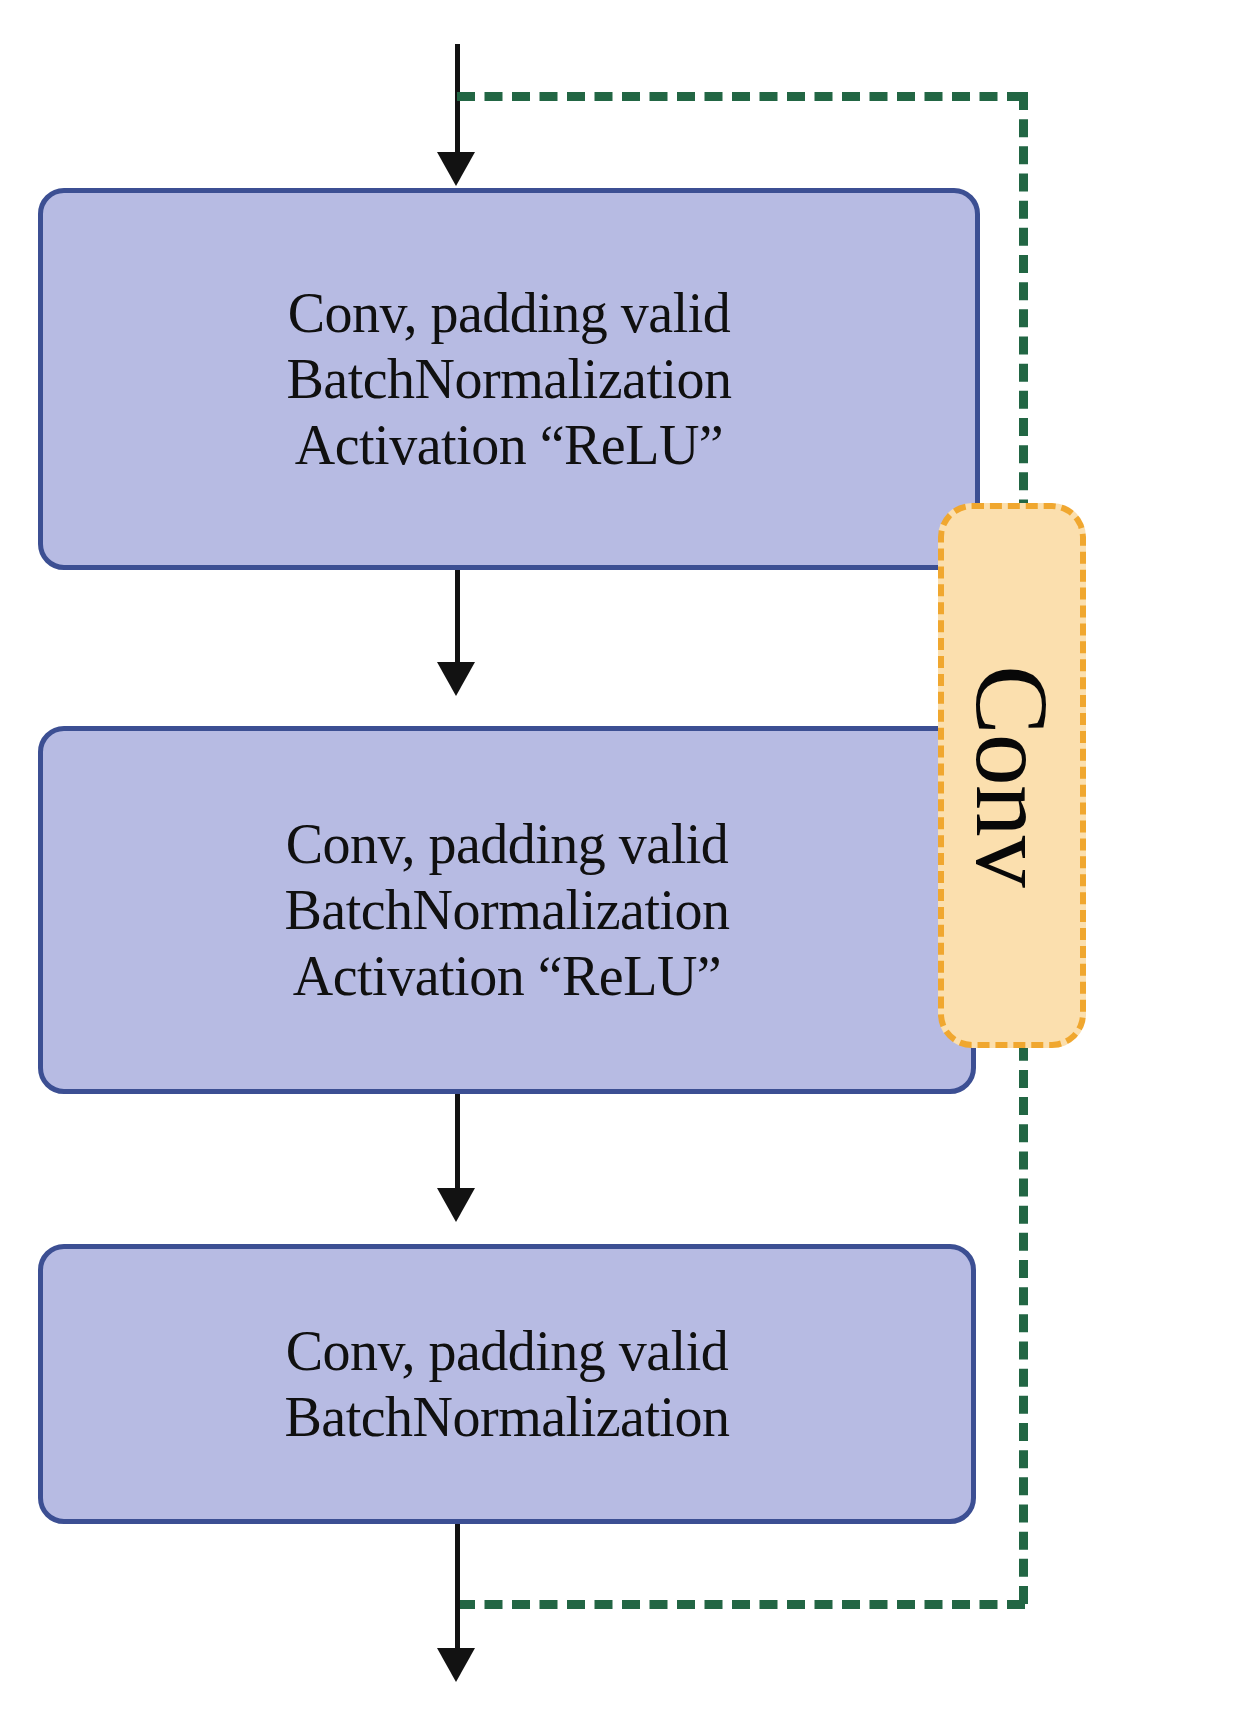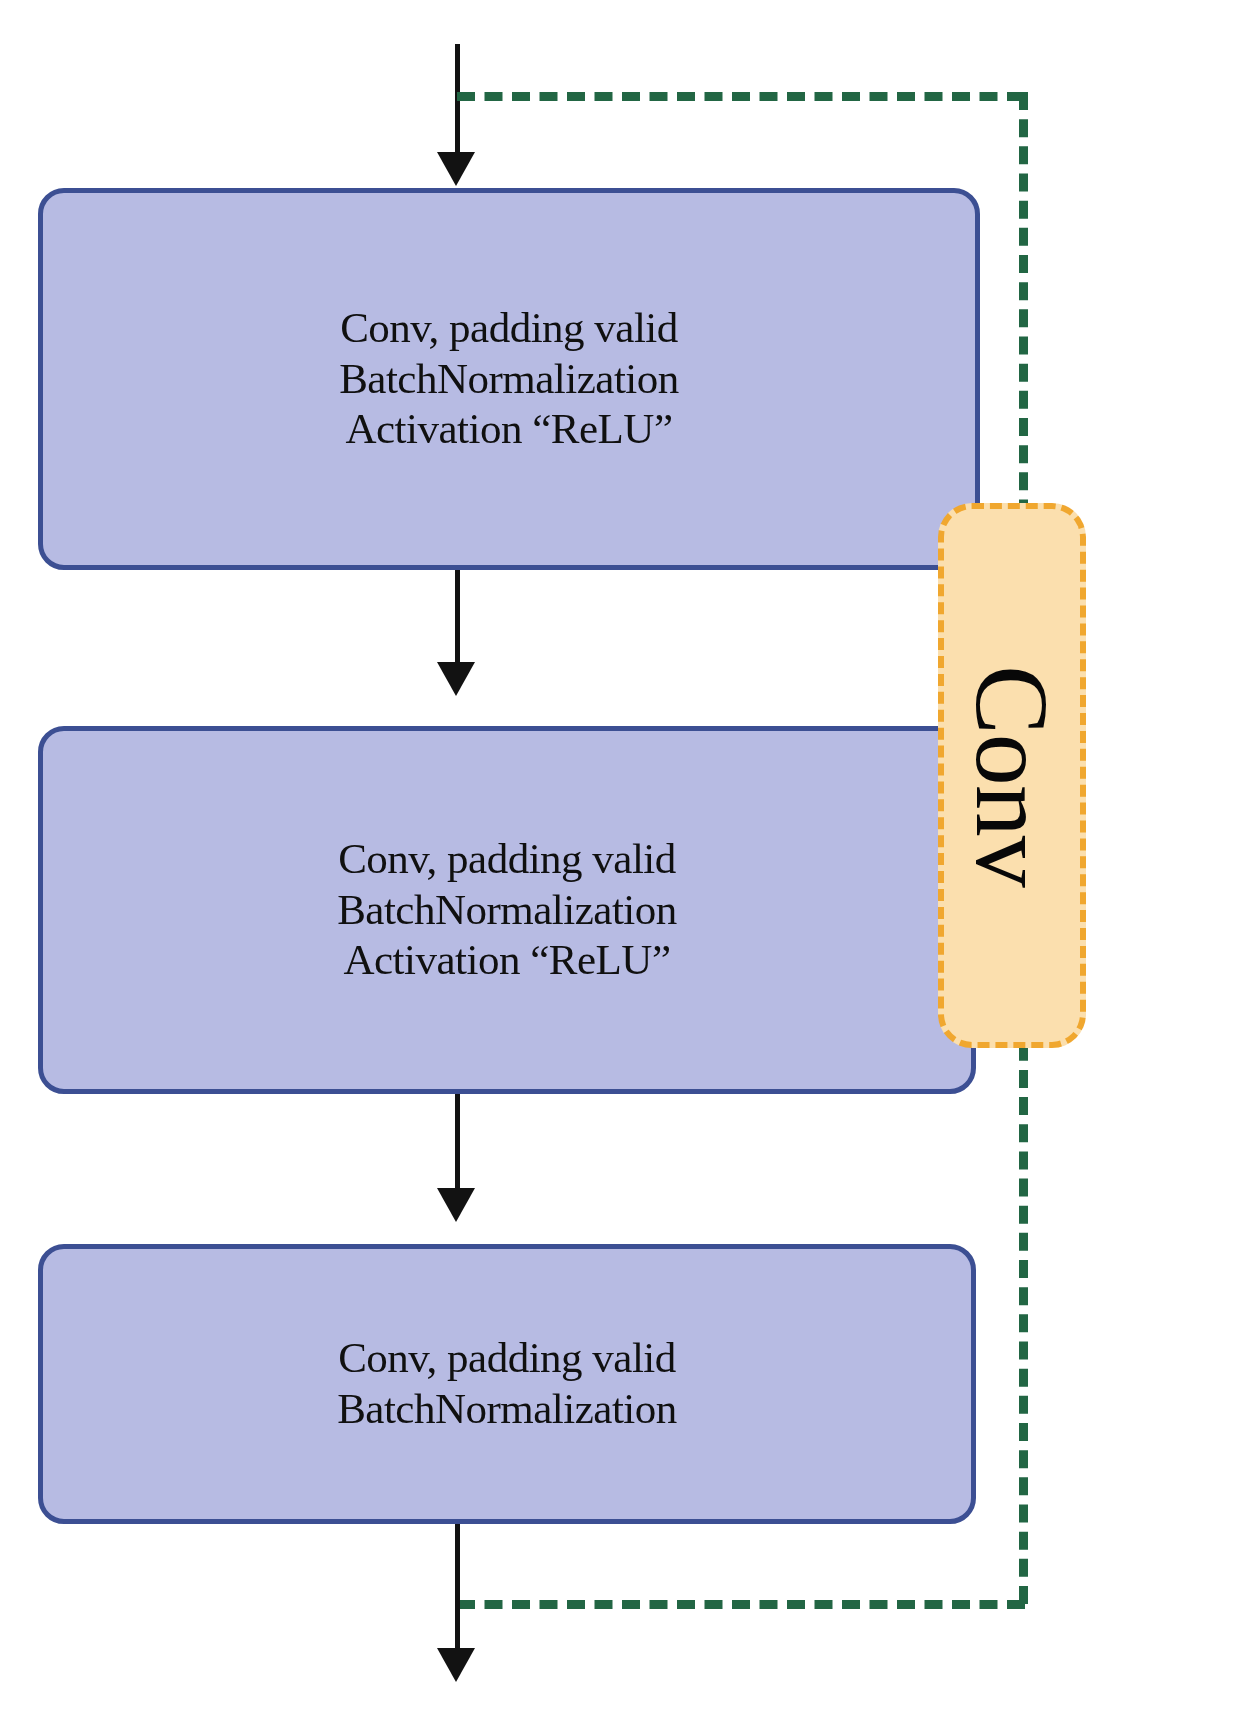--- a/index.html
+++ b/index.html
@@ -21,21 +21,21 @@
     background: #b7bbe3;
     border: 5px solid #3c4f93;
     border-radius: 26px;
     display: flex;
     flex-direction: column;
     align-items: center;
     justify-content: center;
     color: #101010;
     text-align: center;
     line-height: 1.18;
-    font-size: 43px;
+    font-size: 56px;
     letter-spacing: -0.5px;
   }
   .flow-box .line {
     display: block;
     white-space: nowrap;
   }
   #box1 { left: 38px;  top: 188px;  width: 942px; height: 382px; }
   #box2 { left: 38px;  top: 726px;  width: 938px; height: 368px; }
   #box3 { left: 38px;  top: 1244px; width: 938px; height: 280px; }
 

